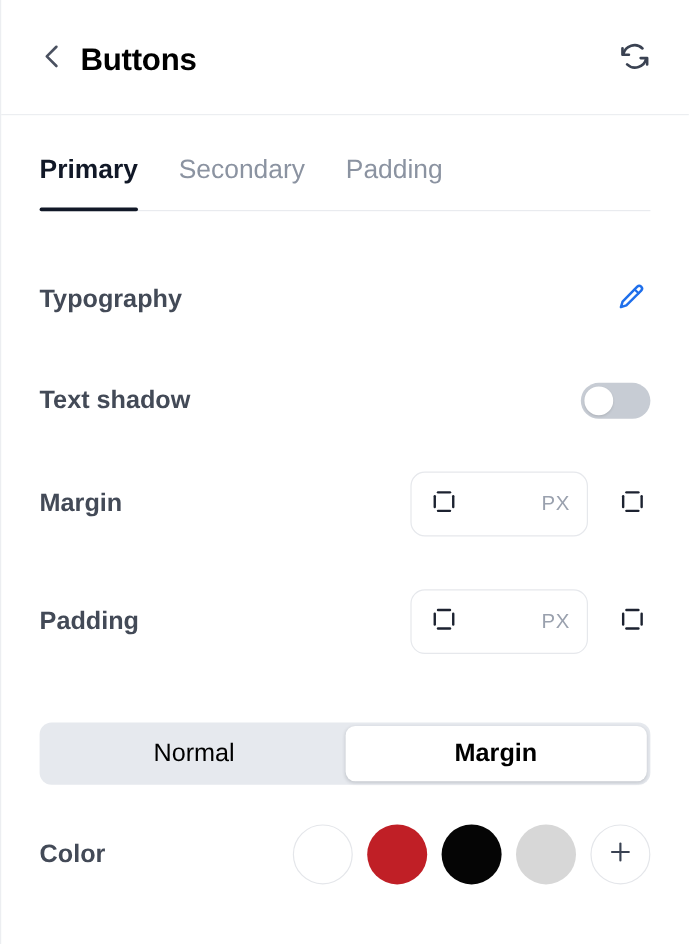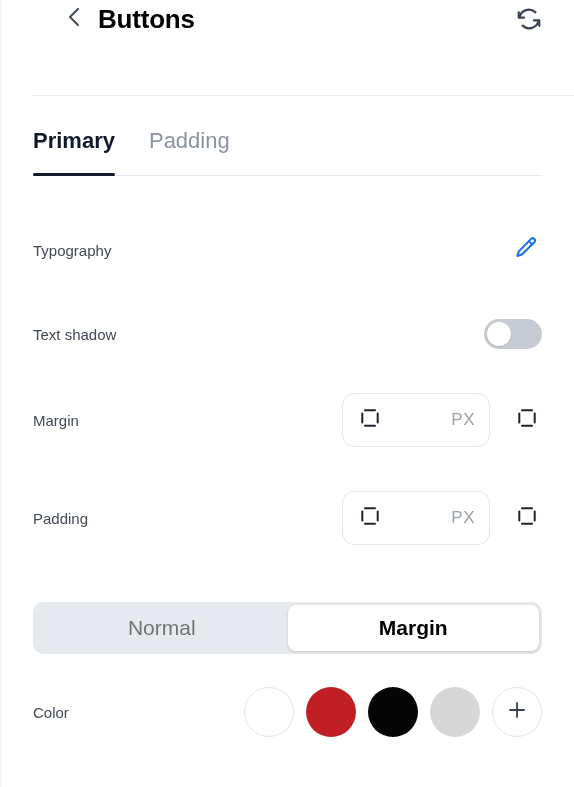--- a/index.html
+++ b/index.html
@@ -22,24 +22,23 @@
     border-left: 1px solid #eceef1;
     box-sizing: border-box;
     position: relative;
   }
 
   
   .panel-header {
     height: 96px;
     border-bottom: 1px solid #eceef1;
     display: flex;
-    align-items: flex-start;
+    align-items: center;
     padding: 4px 28px 0 32px;
     box-sizing: border-box;
-    margin-left: 31px;
   }
   .back-btn {
     width: 26px;
     height: 30px;
     display: flex;
     align-items: center;
     justify-content: flex-start;
     cursor: pointer;
     flex: 0 0 auto;
   }
@@ -105,23 +104,24 @@
   
   .rows {
     padding: 0 32px;
   }
   .row {
     display: flex;
     align-items: center;
     min-height: 56px;
   }
   .row-label {
-    font-size: 15px;
+    font-size: 21px;
     color: #434a57;
     white-space: nowrap;
+    font-weight: bold;
   }
   .row-spacer { flex: 1 1 auto; }
 
   .row-typography { margin-top: 46px; }
   .row-textshadow { margin-top: 28px; }
   .row-margin { margin-top: 30px; }
   .row-padding { margin-top: 42px; }
   .row-color { margin-top: 30px; }
 
   .edit-btn {
@@ -194,21 +194,21 @@
     display: flex;
     padding: 3px;
     box-sizing: border-box;
   }
   .segment {
     flex: 1 1 0;
     display: flex;
     align-items: center;
     justify-content: center;
     font-size: 21px;
-    color: #737373;
+    color: #000000;
     border-radius: 8px;
     cursor: pointer;
     user-select: none;
   }
   .segment.active {
     background: #ffffff;
     color: #000000;
     font-weight: bold;
     box-shadow: 0 1px 3px rgba(16,24,40,0.16);
   }
@@ -268,20 +268,23 @@
           <path d="M20.8 17.8v-4.6h-4.6" stroke="#3a4252" stroke-width="1.9" stroke-linecap="round" stroke-linejoin="round"></path>
         </svg>
       </span>
     </div>
   </div>
 
   <div class="tabs-wrap">
     <div class="tabs">
       <div class="tab active">
         <span>Primary</span>
+      </div>
+      <div class="tab">
+        <span>Secondary</span>
       </div>
       <div class="tab">
         <span>Padding</span>
       </div>
     </div>
     <div class="tabs-rule"></div>
   </div>
 
   <div class="rows">
 

